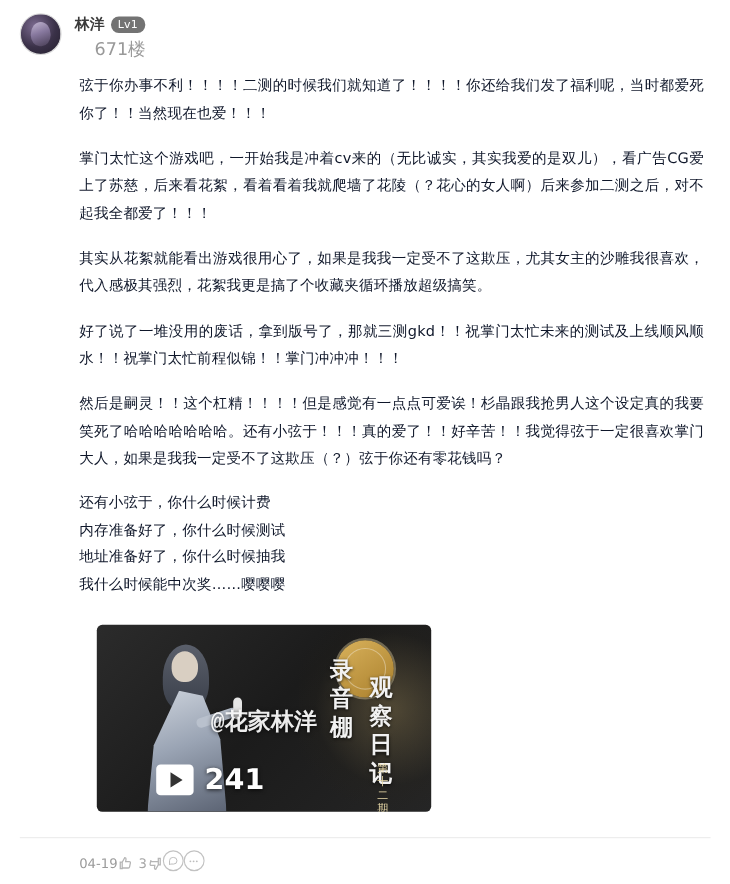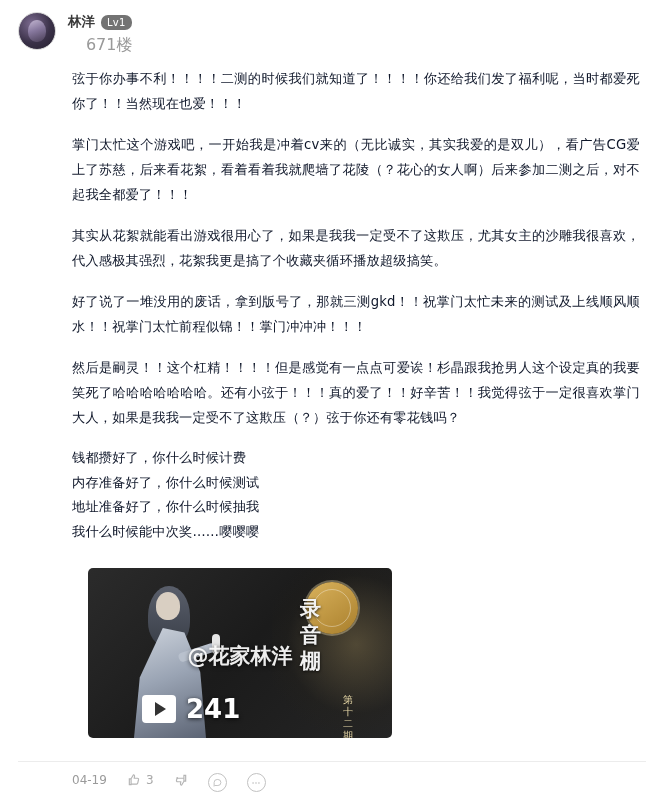--- a/index.html
+++ b/index.html
@@ -219,20 +219,21 @@
   .v-watermark {
     position: absolute;
     left: 50%;
     top: 52%;
     transform: translate(-50%, -50%);
     color: rgba(255,255,255,.92);
     font-size: 21px;
     font-weight: bold;
     white-space: nowrap;
     text-shadow: 0 1px 4px rgba(0,0,0,.7);
+    font-family: Liberation Mono, monospace;
   }
   .v-playbar {
     position: absolute;
     left: 14px;
     bottom: 14px;
     display: flex;
     align-items: center;
     gap: 10px;
     padding-left: 40px;
   }
@@ -257,22 +258,22 @@
     font-size: 26px;
     font-weight: bold;
     text-shadow: 0 1px 4px rgba(0,0,0,.75);
   }
   
   .post-footer {
     margin: 0 18px;
     border-top: 1px solid #ececec;
     padding: 11px 0 12px 54px;
     display: flex;
-    align-items: flex-start;
-    gap: 20px;
+    align-items: flex-end;
+    gap: 0;
   }
   .date {
     font-size: 12px;
     color: #9a9a9a;
   }
   .act {
     display: flex;
     align-items: center;
     gap: 5px;
     color: #a8a8a8;
@@ -309,38 +310,39 @@
   </div>
 
   <div class="post-body">
     <p class="para">弦于你办事不利！！！！二测的时候我们就知道了！！！！你还给我们发了福利呢，当时都爱死你了！！当然现在也爱！！！</p>
     <p class="para">掌门太忙这个游戏吧，一开始我是冲着cv来的（无比诚实，其实我爱的是双儿），看广告CG爱上了苏慈，后来看花絮，看着看着我就爬墙了花陵（？花心的女人啊）后来参加二测之后，对不起我全都爱了！！！</p>
     <p class="para">其实从花絮就能看出游戏很用心了，如果是我我一定受不了这欺压，尤其女主的沙雕我很喜欢，代入感极其强烈，花絮我更是搞了个收藏夹循环播放超级搞笑。</p>
     <p class="para">好了说了一堆没用的废话，拿到版号了，那就三测gkd！！祝掌门太忙未来的测试及上线顺风顺水！！祝掌门太忙前程似锦！！掌门冲冲冲！！！</p>
     <p class="para">然后是嗣灵！！这个杠精！！！！但是感觉有一点点可爱诶！杉晶跟我抢男人这个设定真的我要笑死了哈哈哈哈哈哈哈。还有小弦于！！！真的爱了！！好辛苦！！我觉得弦于一定很喜欢掌门大人，如果是我我一定受不了这欺压（？）弦于你还有零花钱吗？</p>
 
     <div class="block-tight">
-      <p class="para tight">钱都攒好了，你什么时候计费</p>
+      <p class="para tight">还有小弦于，你什么时候计费</p>
       <p class="para tight">内存准备好了，你什么时候测试</p>
       <p class="para tight">地址准备好了，你什么时候抽我</p>
       <p class="para tight">我什么时候能中次奖……嘤嘤嘤</p>
     </div>
 
     <div class="video-wrap">
       <div class="video-card">
         <div class="v-gradient-right"></div>
         <div class="v-figure">
           <div class="hair"></div>
           <div class="head"></div>
           <div class="body"></div>
           <div class="arm"></div>
           <div class="mic"></div>
         </div>
         <div class="v-seal"></div>
         <div class="v-vert-title">录音棚</div>
+        <div class="v-vert-title2">观察<div>日记</div></div>
         <div class="v-vert-sub">第十二期</div>
         <div class="v-watermark">@花家林洋</div>
         <div class="v-playbar">
           <div class="v-playbtn">
               <span class="tri"></span>
             </div>
           <span class="v-count">241</span>
         </div>
       </div>
     </div>

